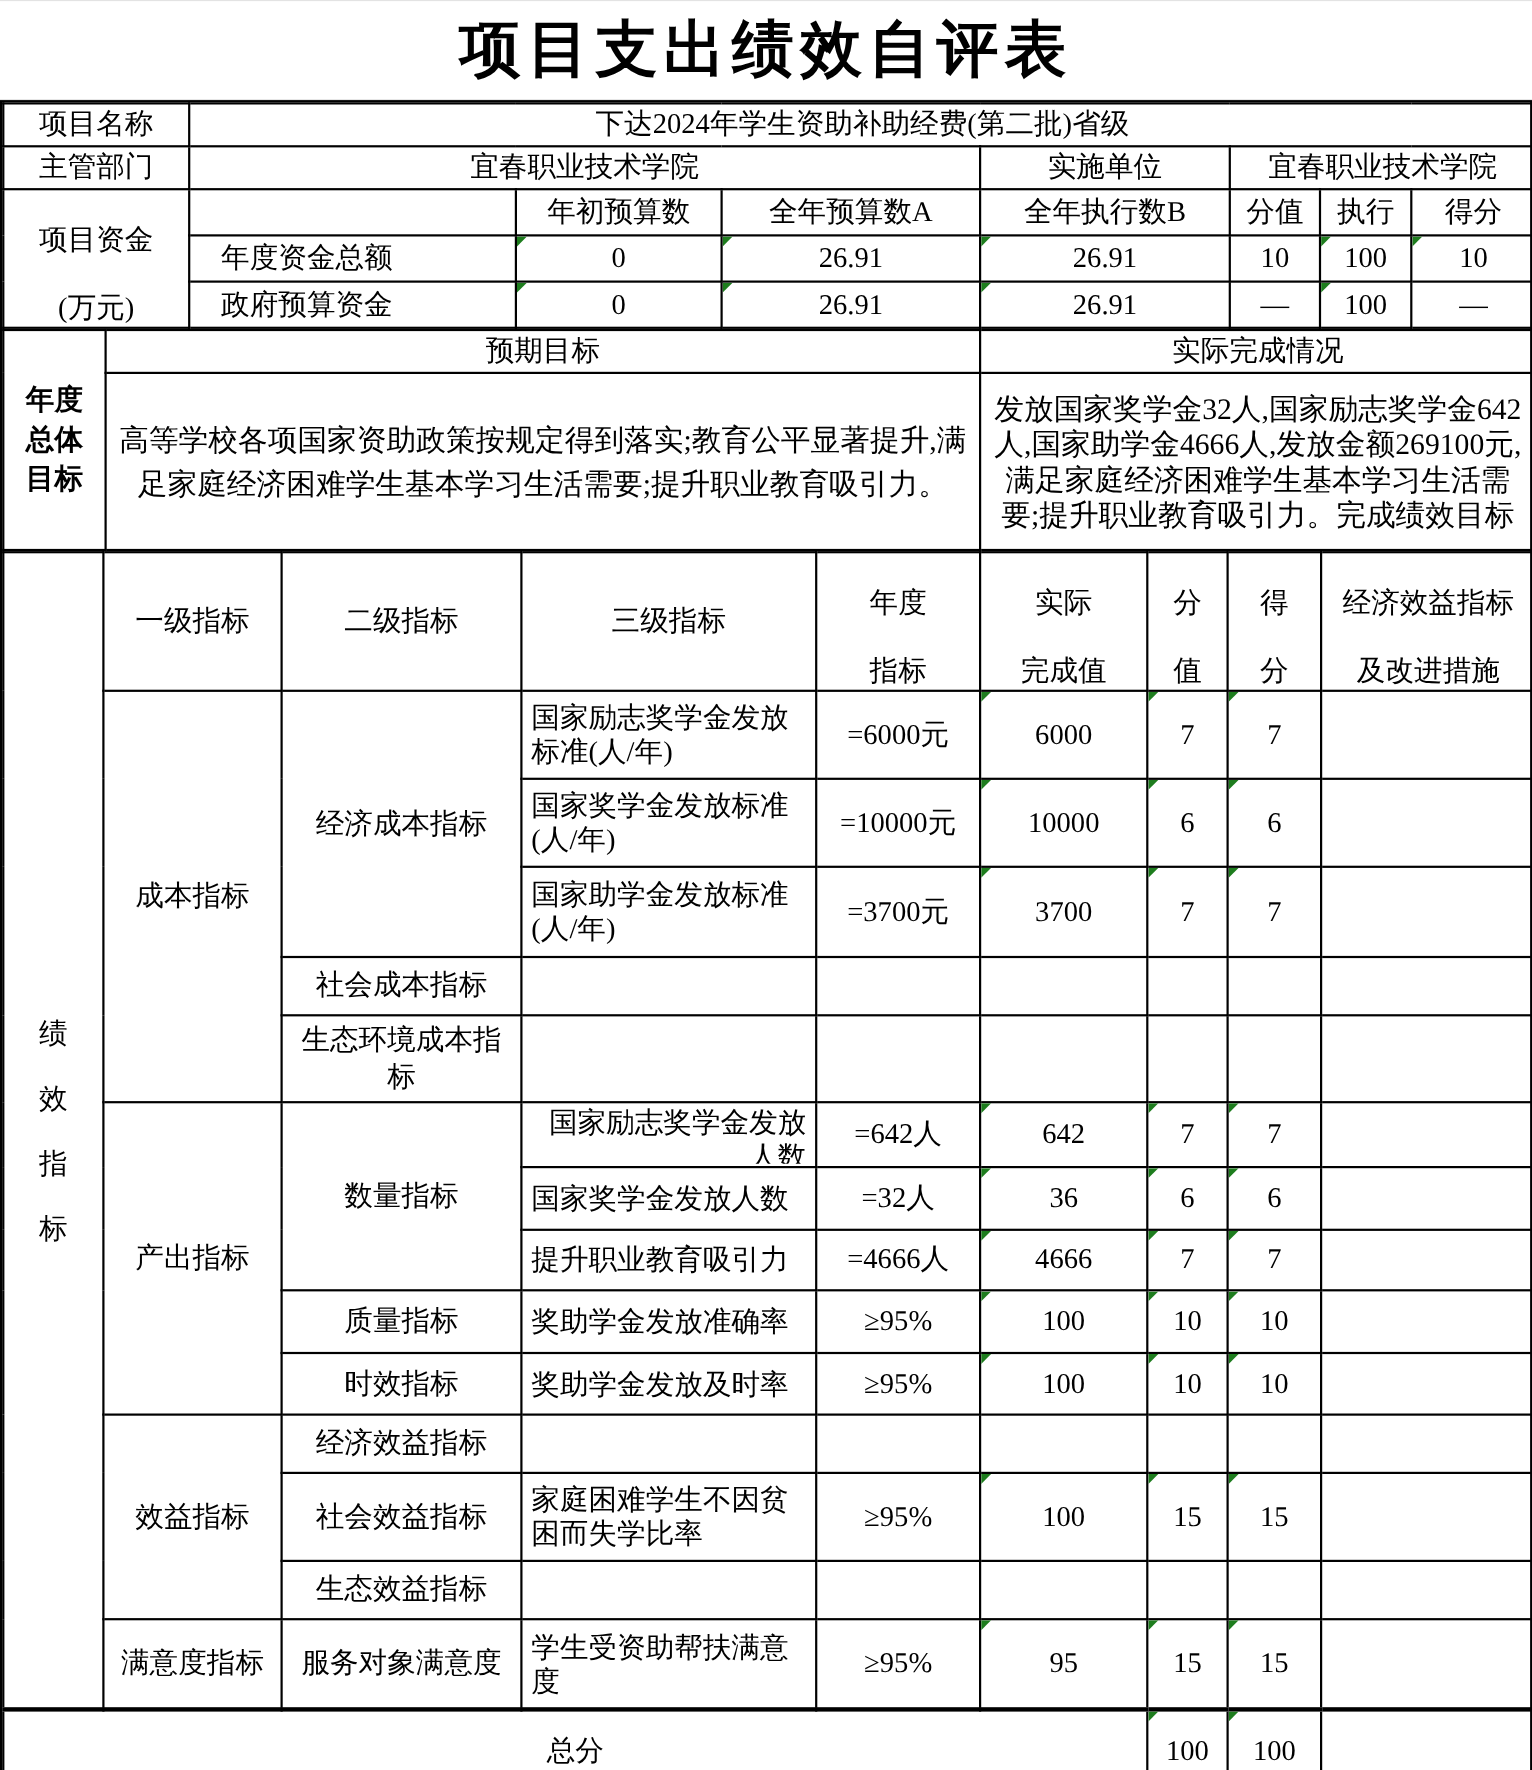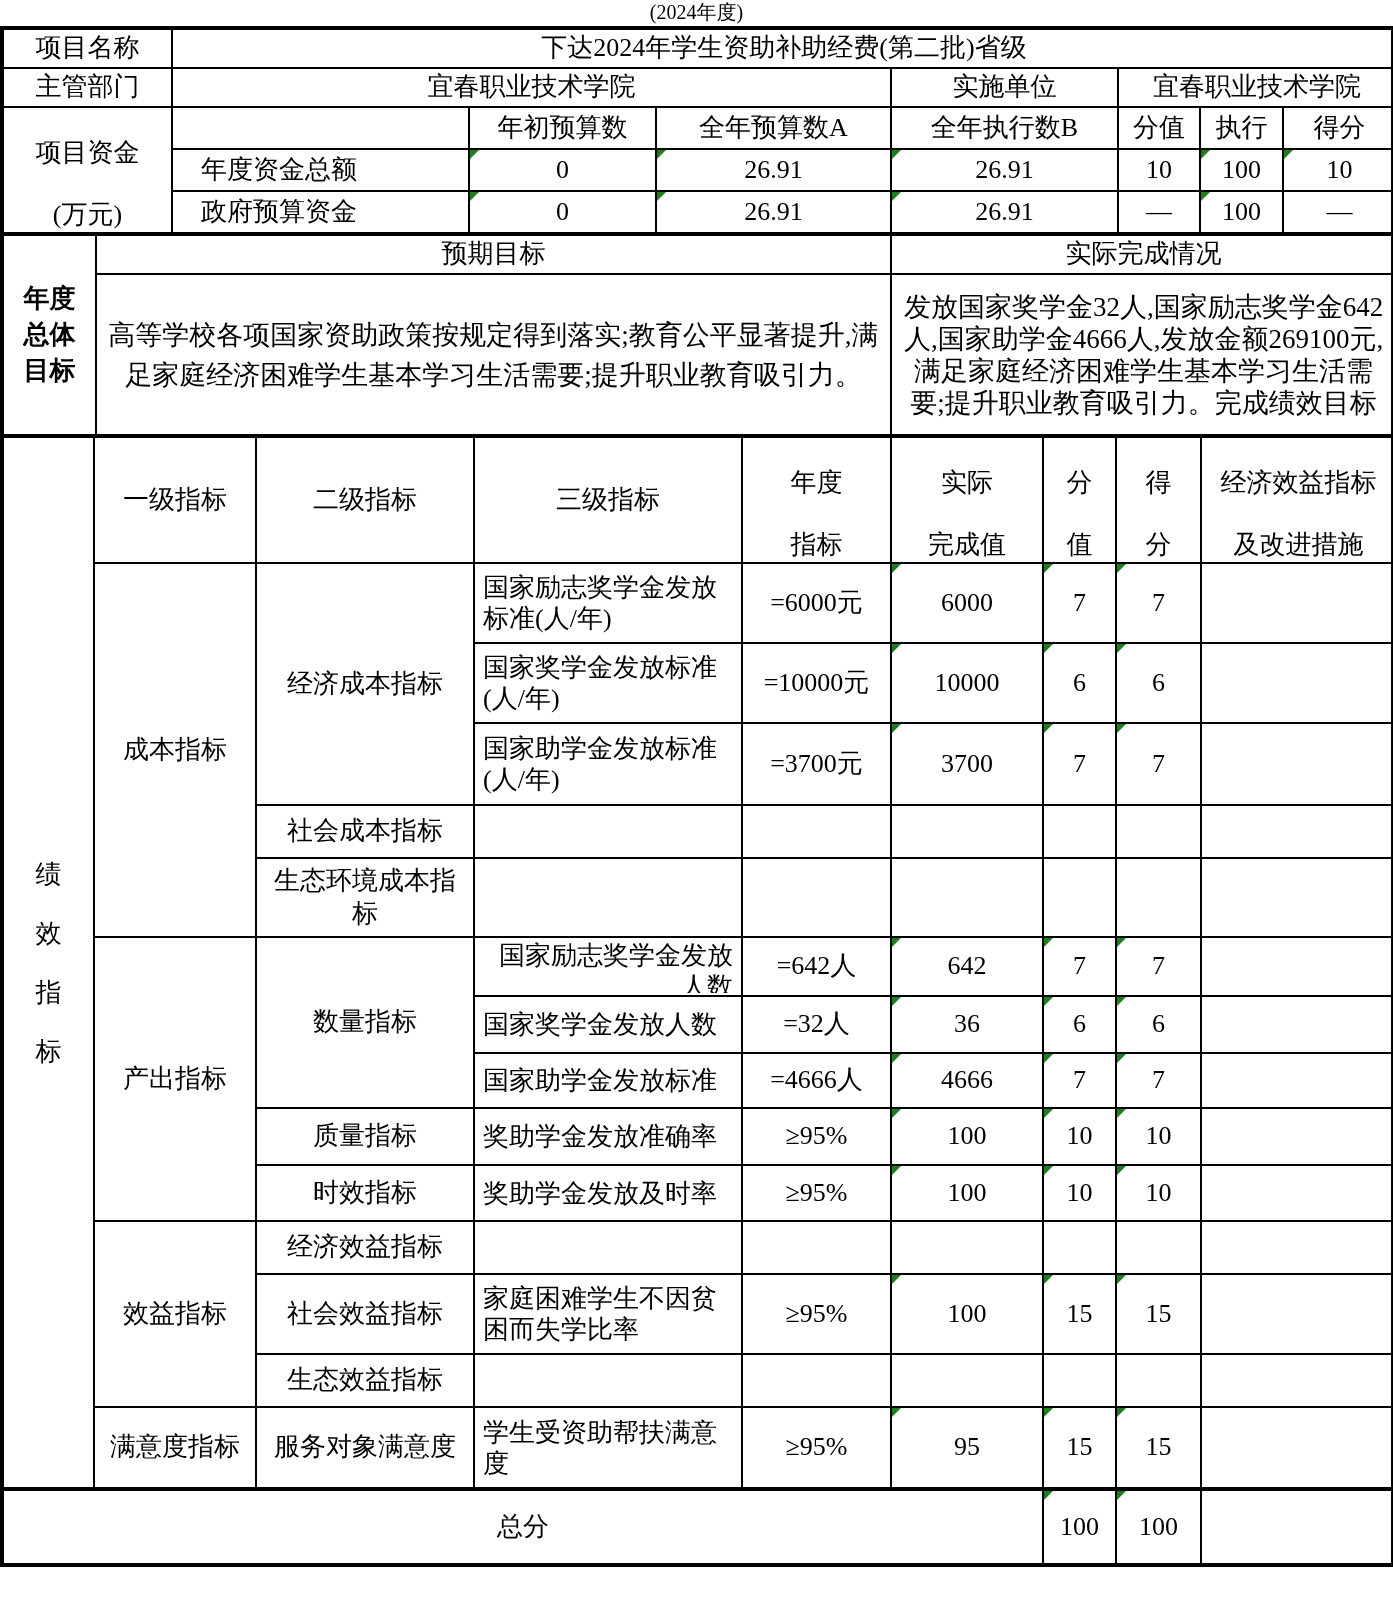--- a/index.html
+++ b/index.html
@@ -69,21 +69,23 @@
     border-top: 9px solid #1e7d1e;
     border-right: 9px solid transparent;
   }
   .hdr2 span { display: block; line-height: 34px; margin-top: 28px; }
 </style>
 </head>
 <body>
 
 <div class="page">
 
-  <div class="subtitle">(2024年度)</div>
+  <div class="title-block">
+    <h1>项目支出绩效自评表</h1>
+  </div>
 
   <div class="sheet">
 
     <table>
       <colgroup>
         <col style="width:169px">
           <col style="width:297px">
           <col style="width:187px">
           <col style="width:235px">
         <col style="width:227px">
@@ -238,21 +240,21 @@
       </tr>
       <tr style="height:57px">
         <td class="l3">国家奖学金发放人数</td>
         <td>=32人</td>
         <td><i class="mark"></i><span>36</span></td>
         <td><i class="mark"></i><span>6</span></td>
         <td><i class="mark"></i><span>6</span></td>
         <td></td>
       </tr>
       <tr style="height:55px">
-        <td class="l3">国家助学金发放标准</td>
+        <td class="l3">提升职业教育吸引力</td>
         <td>=4666人</td>
         <td><i class="mark"></i><span>4666</span></td>
         <td><i class="mark"></i><span>7</span></td>
         <td><i class="mark"></i><span>7</span></td>
         <td></td>
       </tr>
       <tr style="height:57px">
         <td>质量指标</td>
         <td class="l3">奖助学金发放准确率</td>
         <td>≥95%</td>

